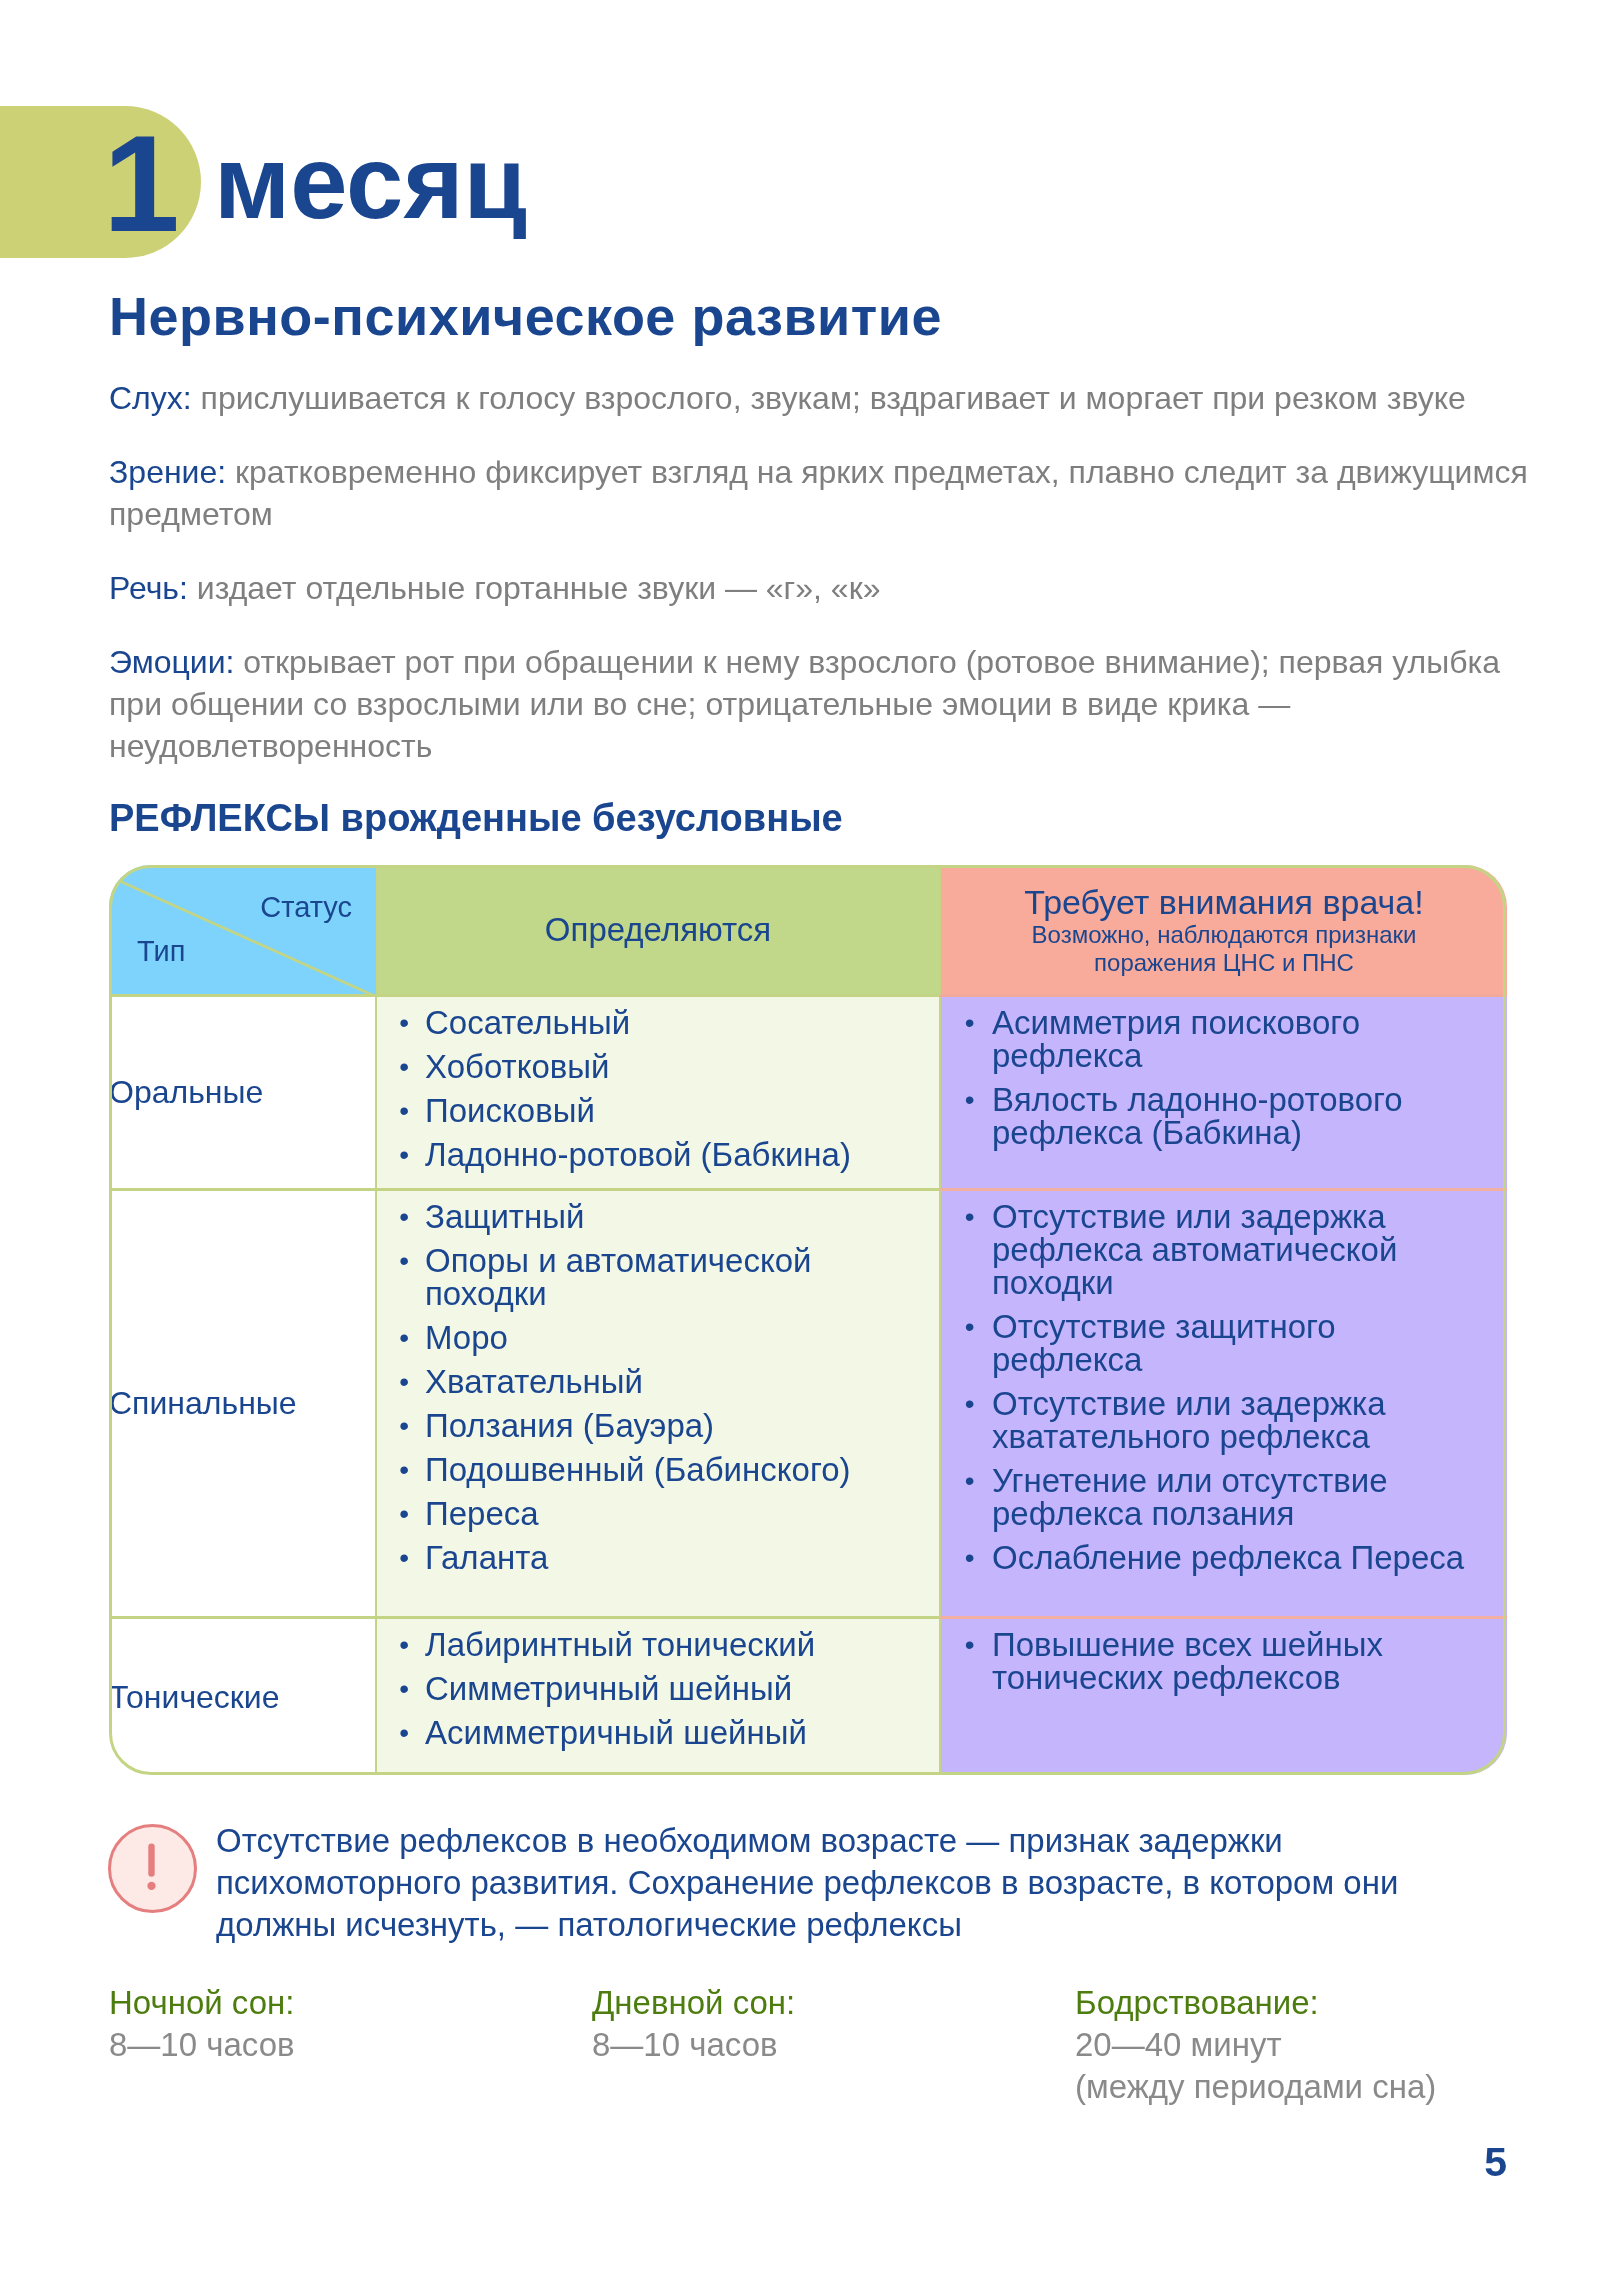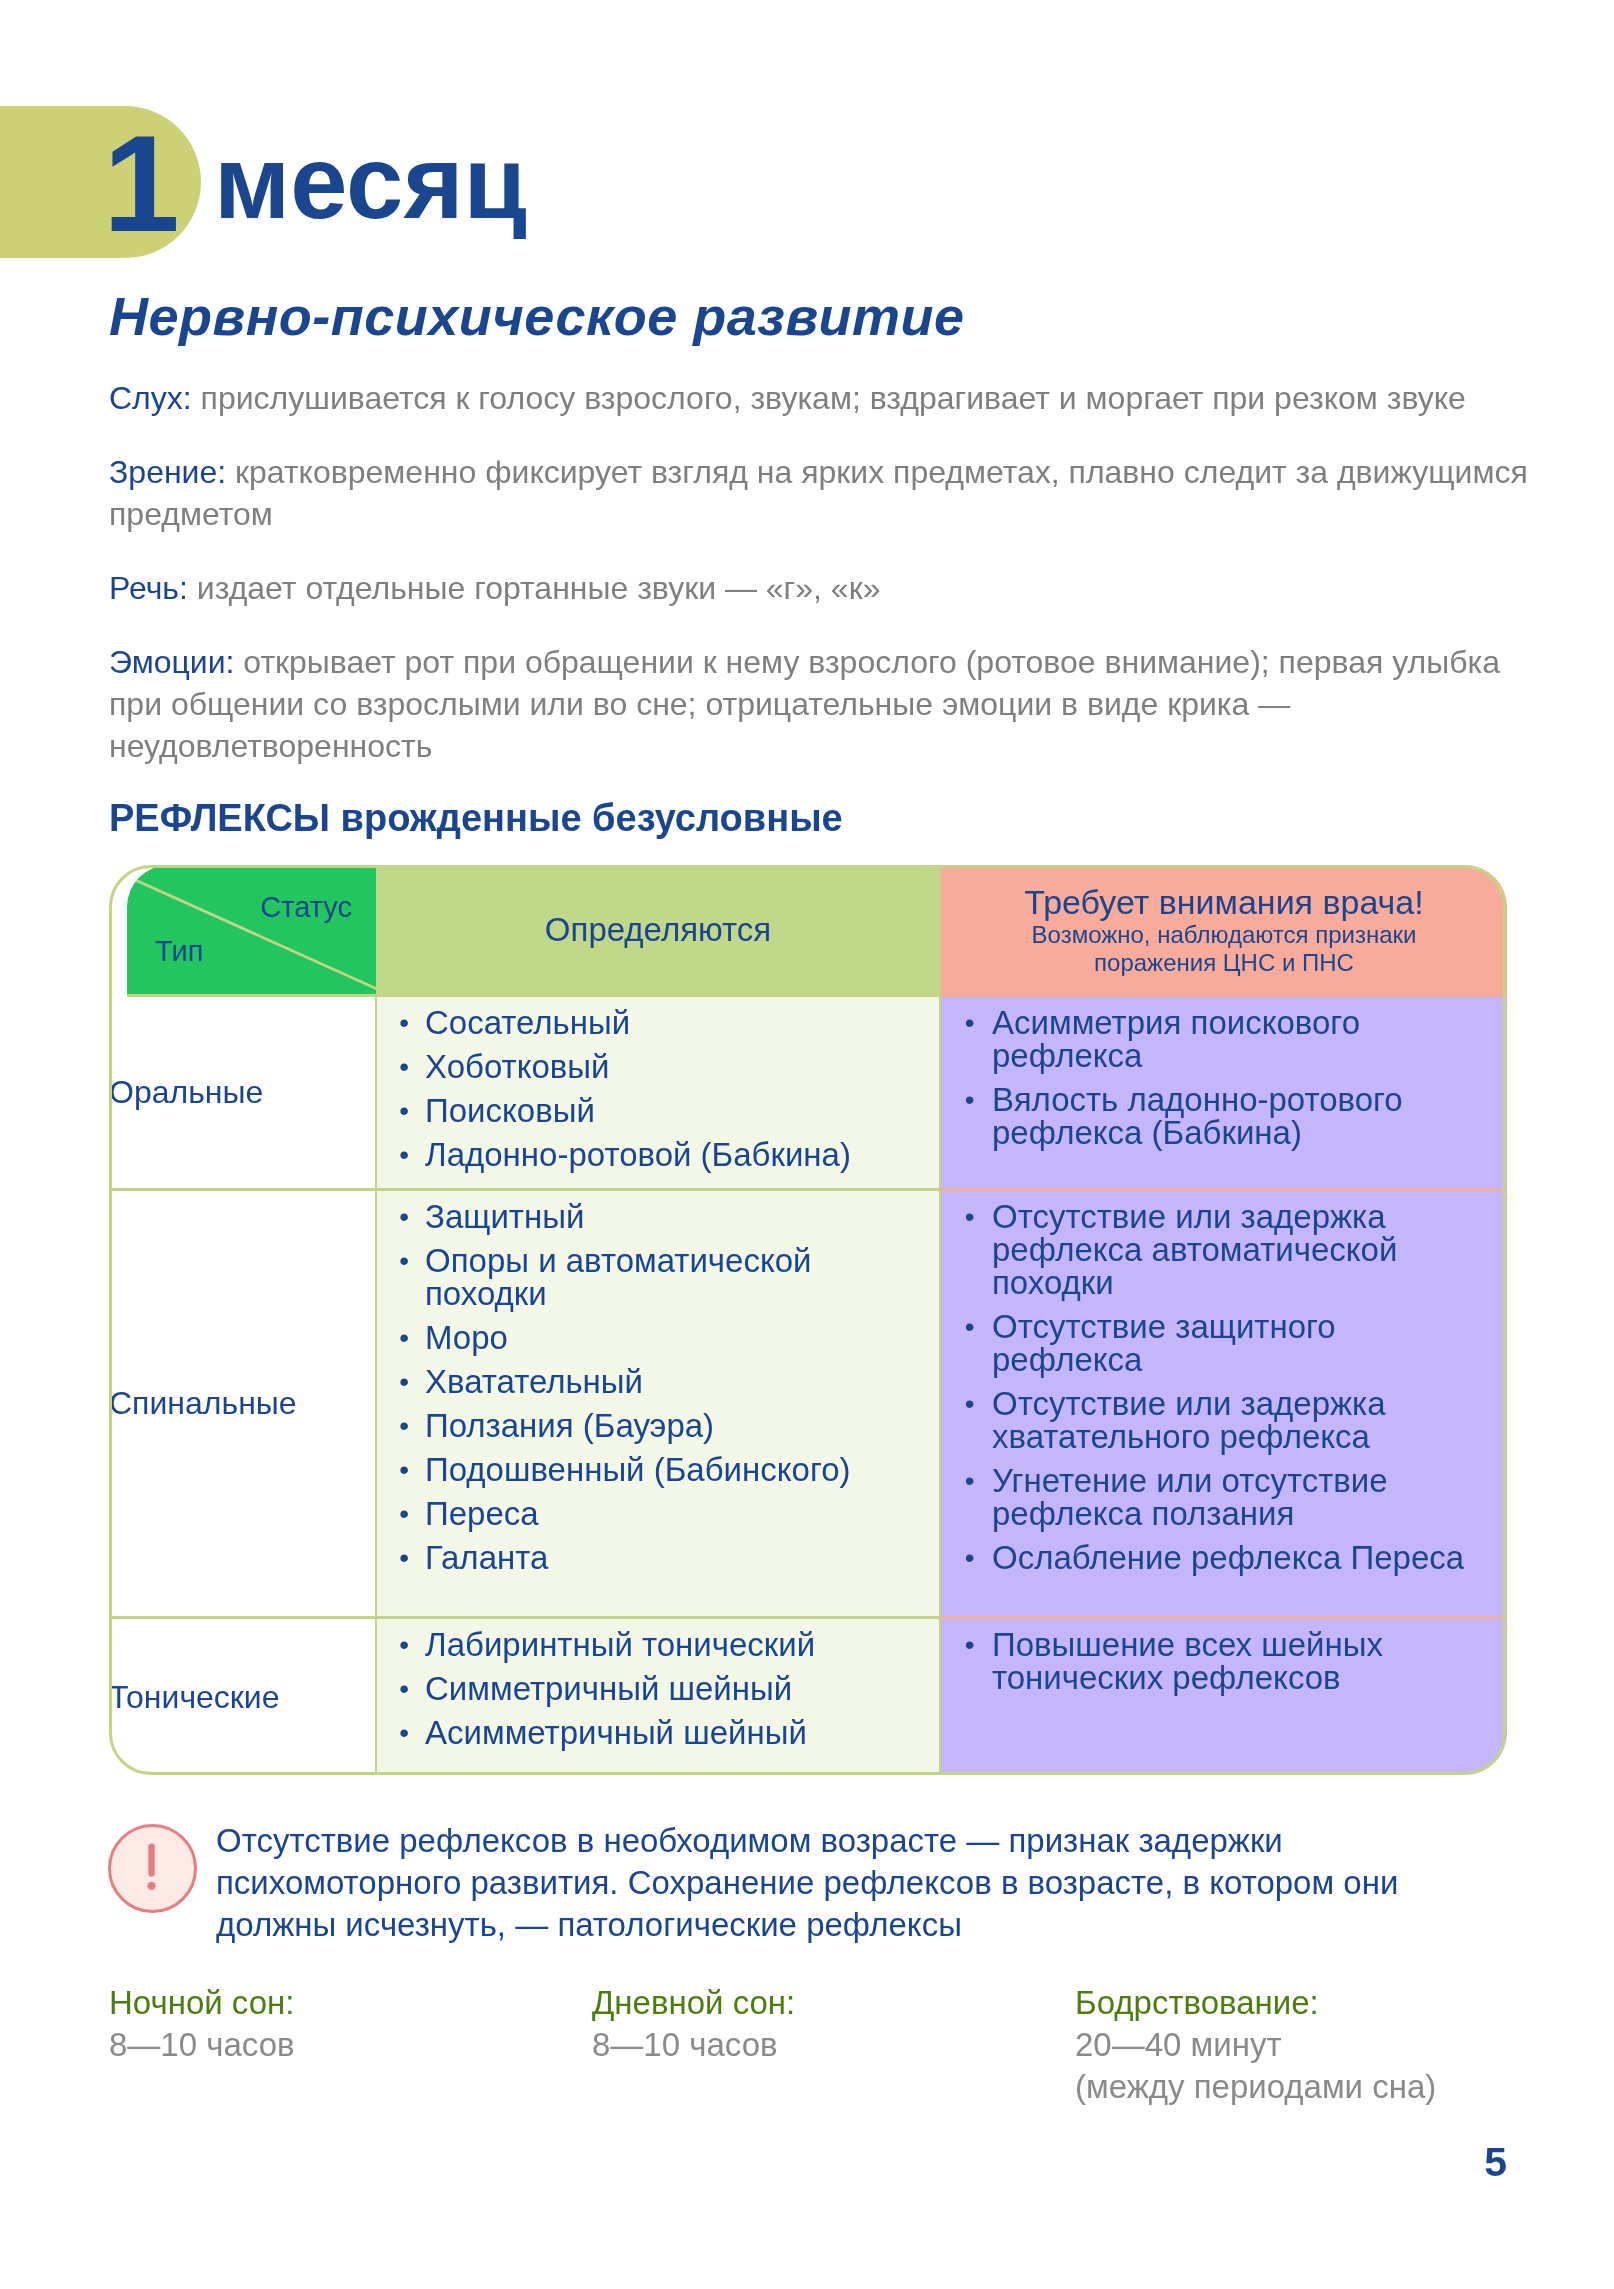--- a/index.html
+++ b/index.html
@@ -16,21 +16,21 @@
   .age-num {
     position: absolute; left: 103px; top: 109px; font-size: 138px; font-weight: bold;
     color: #1a458f; line-height: 148px; letter-spacing: -3.7px;
   }
   .age-unit {
     position: absolute; left: 214px; top: 109px; font-size: 103px; font-weight: bold;
     color: #1a458f; line-height: 148px;
   }
   .section-title {
     position: absolute; left: 109px; top: 281px; font-size: 54px; font-weight: bold;
-    color: #1a458f; margin: 0; line-height: 70px; letter-spacing: 0.5px; font-style: italic;
+    color: #1a458f; margin: 0; line-height: 70px; letter-spacing: 0.5px;
   }
   .dev-list { position: absolute; left: 109px; top: 377px; width: 1421px; }
   .dev-item {
     font-size: 32px; line-height: 42px; color: #7f7f7f; margin-bottom: 15.7px;
   }
   .dev-item .lbl { color: #1a458f; }
   .reflex-title {
     position: absolute; left: 109px; top: 792px; font-size: 38px; font-weight: bold;
     color: #1a458f; margin: 0; line-height: 52px;
   }
@@ -40,22 +40,22 @@
     display: grid;
     grid-template-columns: 268px 562px 568px;
     grid-template-rows: 132px 194px 428px 156px;
   }
   .rtable .frame {
     position: absolute; inset: 0; border: 3.7px solid #c3d585; border-radius: 42px;
     pointer-events: none; box-sizing: border-box;
   }
   .cell { position: relative; box-sizing: border-box; }
   .corner {
-    background: #22c55e; border-top-left-radius: 42px; overflow: hidden;
-    border-bottom: 3.7px solid #c3d585; border-right: 1.8px solid #c3d585; margin-left: 18px;
+    background: #7dd3fc; border-top-left-radius: 42px; overflow: hidden;
+    border-bottom: 3.7px solid #c3d585; border-right: 1.8px solid #c3d585;
   }
   .corner svg { position: absolute; inset: 0; }
   .corner .status {
     position: absolute; right: 24px; top: 26px; font-size: 29px; color: #1a458f;
   }
   .corner .type {
     position: absolute; left: 28px; top: 70px; font-size: 29px; color: #1a458f;
   }
   .head-green {
     background: #c1d78a; display: flex; align-items: center; justify-content: center;

